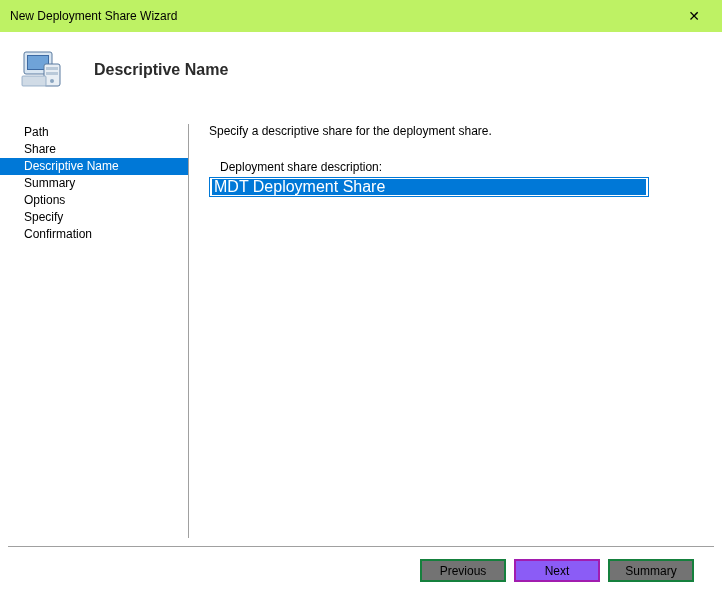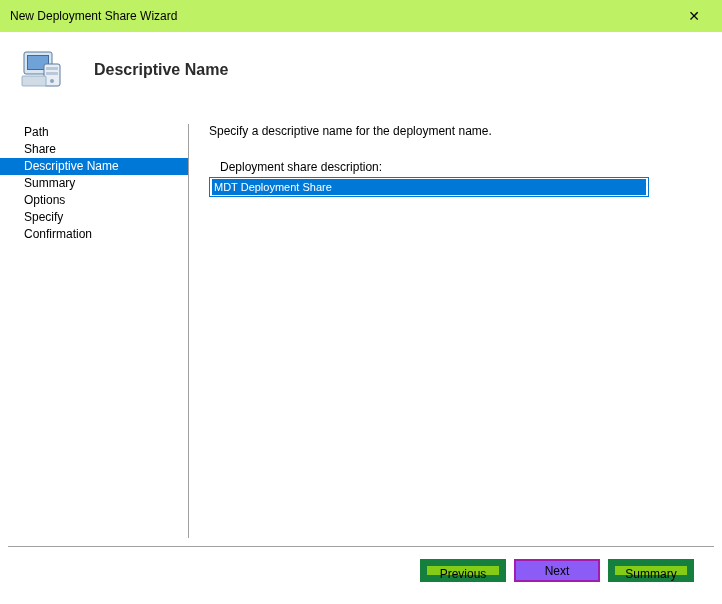--- a/index.html
+++ b/index.html
@@ -72,41 +72,41 @@
     .textfield-wrap {
       border: 1px solid #0078d7;
       width: 440px;
       height: 20px;
       padding: 0 2px;
       display: flex; align-items: center;
       background: #fff;
     }
     .textfield {
       border: none; outline: none;
-      font-family: inherit; font-size: 11px;
+      font-family: inherit; font-size: 16px;
       width: 100%;
       background: #0078d7;
       color: #ffffff;
       padding: 1px 2px;
       height: 16px;
     }
     .textfield::selection { background:#0078d7; color:#fff; }
     .footer {
       border-top: 1px solid #a0a0a0;
       margin: 0 8px;
       padding: 12px 20px 0 0;
       display: flex;
       justify-content: flex-end;
       gap: 8px;
     }
     .btn {
       width: 86px; height: 23px;
       font-family: inherit; font-size: 12px;
-      background: #84cc16;
-      border: 7px solid #15803d;
+      background: #737373;
+      border: 2px solid #15803d;
       cursor: default;
     }
     .btn.primary {
       border: 2px solid #a21caf;
       background: #8b5cf6;
     }
   </style>
 </head>
 <body>
 
@@ -140,21 +140,21 @@
       <li>Summary</li>
       <li>Options</li>
       <li>Specify</li>
       <li>Confirmation</li>
     </ul>
   </nav>
 
   <div class="separator"></div>
 
   <div class="main">
-    <p class="instruction">Specify a descriptive name for the deployment name.</p>
+    <p class="instruction">Specify a descriptive share for the deployment share.</p>
     <p class="field-label">Deployment share description:</p>
     <div class="textfield-wrap">
       <input type="text" class="textfield" value="MDT Deployment Share" style="">
     </div>
   </div>
 </div>
 
 <div class="footer">
   <button class="btn">Previous</button>
   <button class="btn primary">Next</button>

